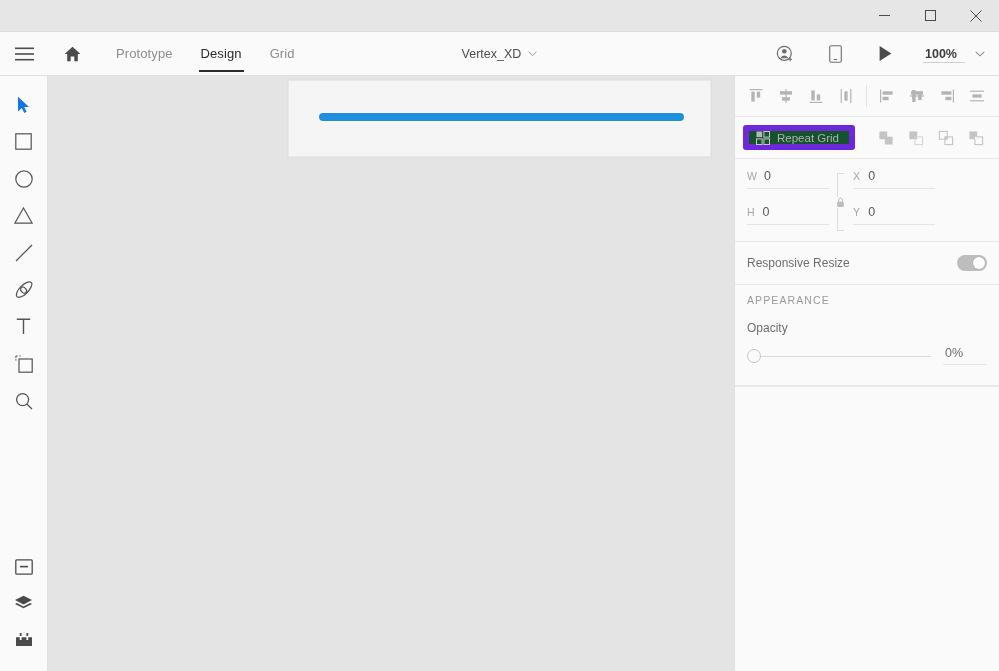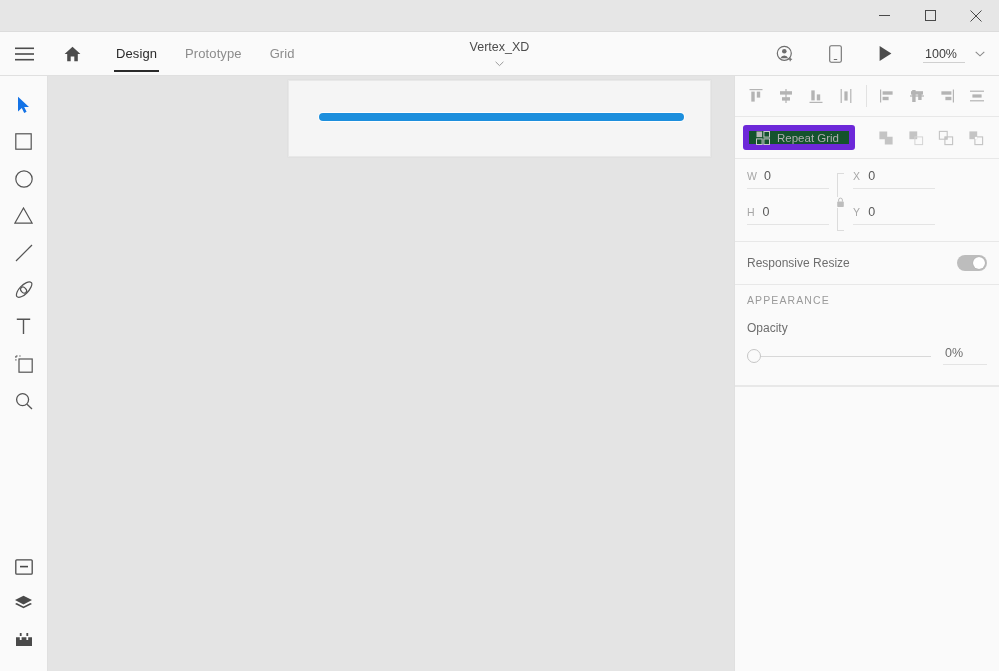--- a/index.html
+++ b/index.html
@@ -70,33 +70,33 @@
     left: 0; right: 0;
     display: flex; align-items: center; justify-content: center;
     pointer-events: none;
     height: 44px;
   }
   .doc-title {
     display: flex; align-items: center; gap: 7px;
     pointer-events: auto;
     font-size: 12.5px; color: #4c4c4c;
     padding: 4px 6px;
-    flex-direction: column;
   }
   .toolbar-right {
     margin-left: auto;
     display: flex; align-items: center;
     padding-right: 8px; gap: 2px;
   }
   .zoom-select {
     display: flex; align-items: center;
     gap: 18px;
     padding: 3px 6px 3px 8px;
     margin-left: 6px;
     position: relative;
+    font-weight: bold;
   }
   .zoom-select::after {
     content: "";
     position: absolute; left: 6px; right: 26px; bottom: 1px;
     height: 1px; background: #d0d0d0;
   }
   .zoom-value { font-size: 12.5px; color: #3d3d3d; }
 
   
   .body-row { flex: 1; display: flex; min-height: 0; }
@@ -338,22 +338,22 @@
       </svg>
     </button>
 
     <button class="tb-icon-btn">
       <svg width="17" height="16" viewBox="0 0 17 16">
         <path d="M8.5 0.8 L16.4 8 L13.8 8 L13.8 15.2 L10.3 15.2 L10.3 10.5 L6.7 10.5 L6.7 15.2 L3.2 15.2 L3.2 8 L0.6 8 Z" fill="currentColor"></path>
       </svg>
     </button>
 
     <div class="tabs">
+      <button class="tab">Prototype</button>
       <button class="tab active">Design</button>
-      <button class="tab">Prototype</button>
       <button class="tab">Grid</button>
     </div>
 
     <div class="doc-title-wrap">
       <div class="doc-title">
         <span>Vertex_XD</span>
         <svg width="9" height="6" viewBox="0 0 9 6">
           <path d="M0.6 0.8 L4.5 4.6 L8.4 0.8" stroke="#9a9a9a" stroke-width="1" fill="none"></path>
         </svg>
       </div>

